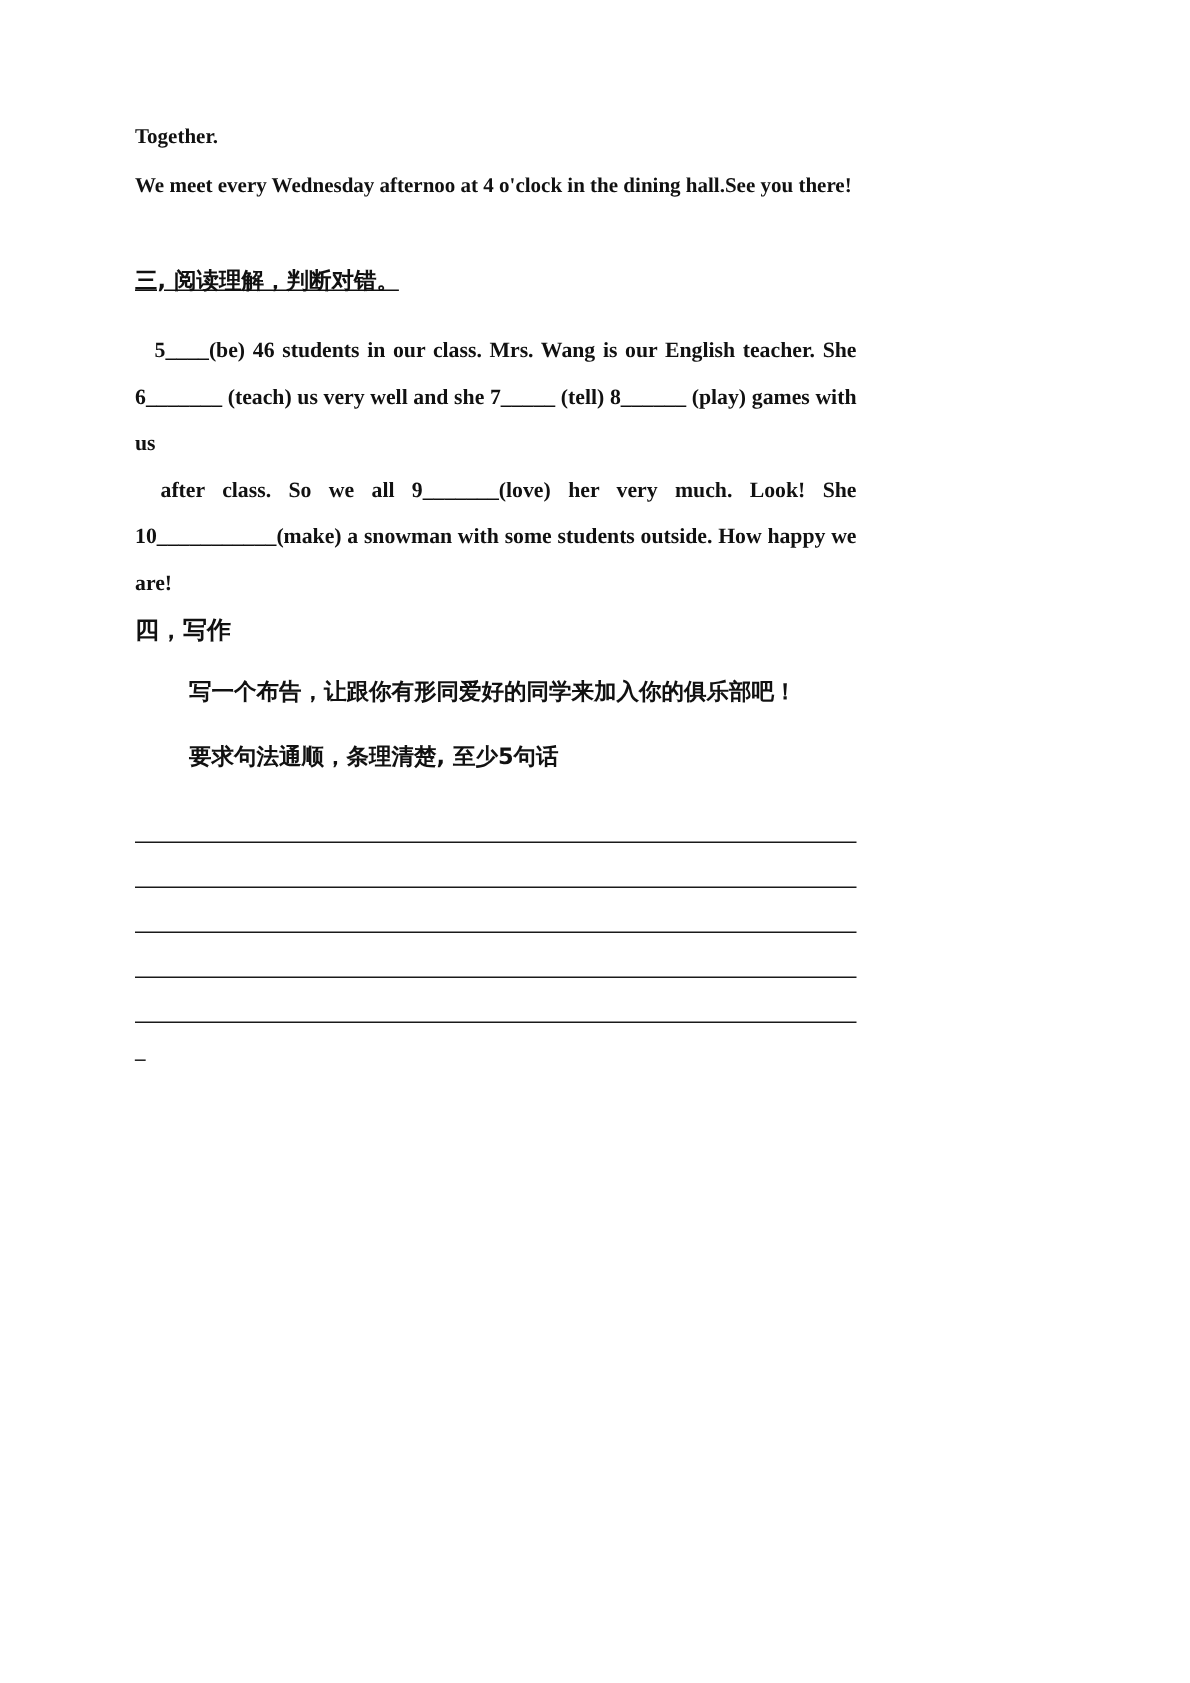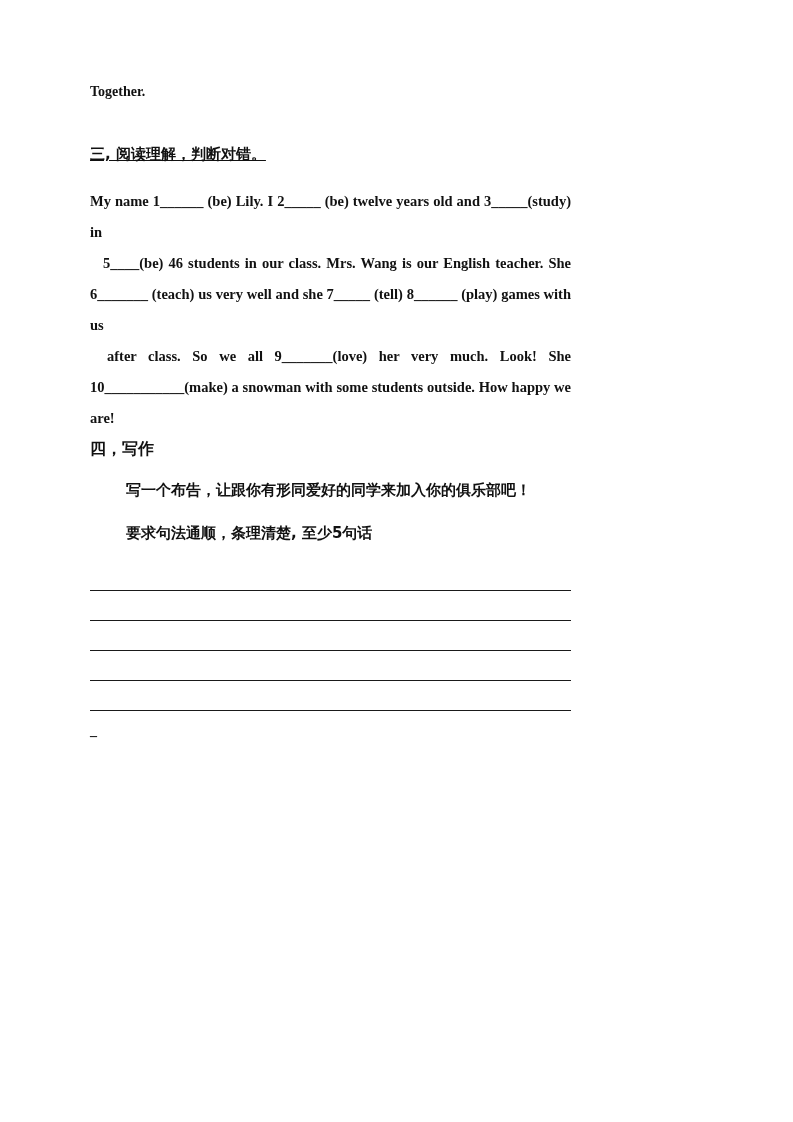--- a/index.html
+++ b/index.html
@@ -77,25 +77,25 @@
     color: #111111;
   }
 </style>
 </head>
 <body>
 
 <div class="page">
 
   <div class="en-bold together-line">Together.</div>
 
+  <div class="en-bold meet-line">We meet every Wednesday afternoo at 4 o'clock in the dining hall.See you there!</div>
 
   <div class="cn-heading sec3-heading">三, 阅读理解，判断对错。</div>
 
   <div class="cloze">
-    <div class="jline">My name 1______ (be) Lily. I 2_____ (be) twelve years old and 3_____(study) in</div>
     <div class="jline ind-sm">5____(be) 46 students in our class. Mrs. Wang is our English teacher. She</div>
     <div class="jline">6_______ (teach) us very well and she 7_____ (tell) 8______ (play) games with us</div>
     <div class="jline ind-md">after class. So we all 9_______(love) her very much. Look! She</div>
     <div class="jline">10___________(make) a snowman with some students outside. How happy we are!</div>
   </div>
 
   <div class="cn-heading sec4-heading">四，写作</div>
 
   <div class="cn-text prompt-line">写一个布告，让跟你有形同爱好的同学来加入你的俱乐部吧！</div>
 

